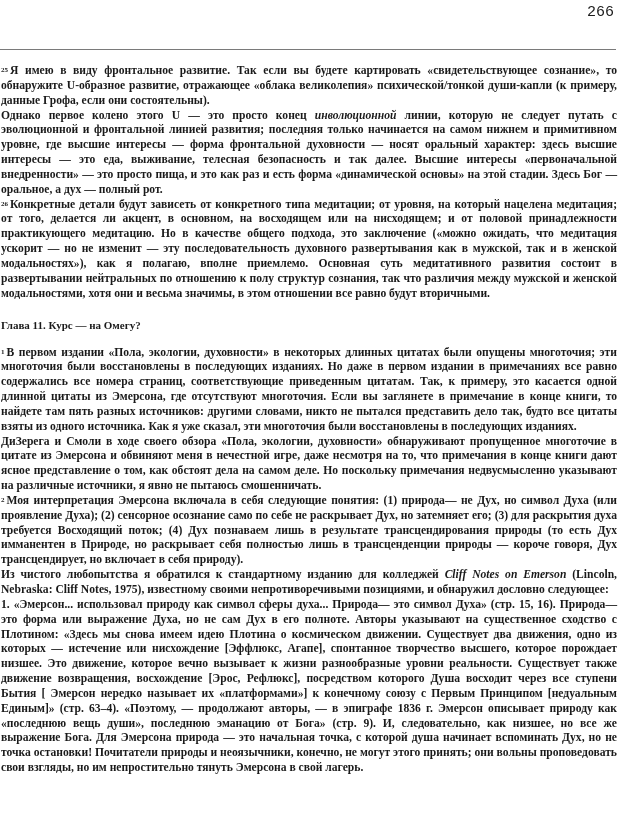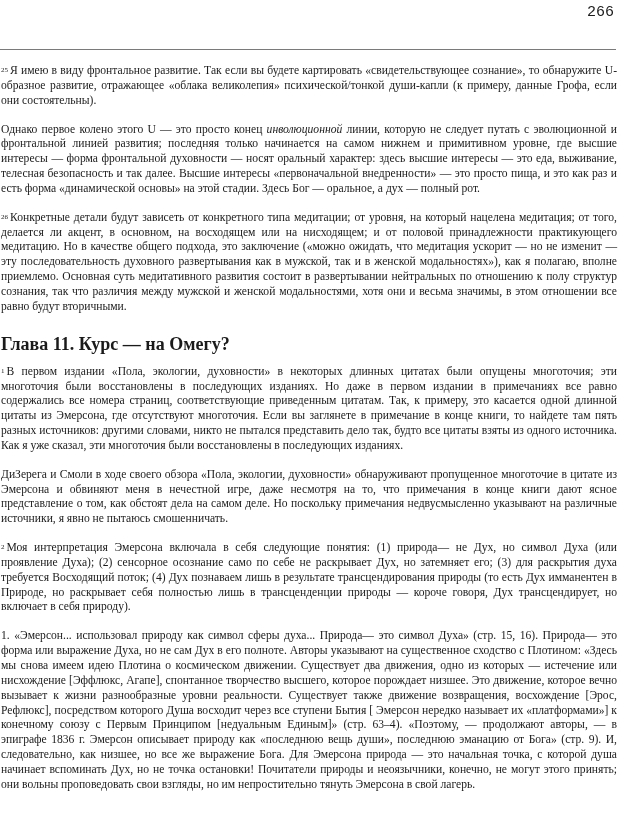--- a/index.html
+++ b/index.html
@@ -13,26 +13,26 @@
       font-size: 15px; line-height: 18px; font-family: Liberation Mono, monospace;
     }
     .rule {
       position: absolute; left: 0; top: 49px; width: 616px; height: 0;
       border-top: 1px solid #7a7a7a;
     }
     .content {
       position: absolute; left: 1px; top: 64px; width: 616px;
       font-size: 11.6px; line-height: 14.85px;
     }
-    .para { margin: 0; text-align: justify; }
+    .para { margin: 0; text-align: justify; font-weight: bold; }
     .para sup { font-size: 7px; vertical-align: top; position: relative; top: -1px; margin-right: 2px; }
-    .gap { margin-top: 14px; }
+    .gap { }
     .heading {
-      font-weight: bold; font-size: 18px; line-height: 18px;
-      margin: 20px 0 12px 0;
+      font-weight: bold; font-size: 11px; line-height: 18px;
+      margin: 14px 0 12px 0;
     }
     em { font-style: italic; }
   </style>
 </head>
 <body>
 
 <div class="page-number">266</div>
 <div class="rule"></div>
 
 <div class="content">
@@ -56,18 +56,21 @@
   </p>
 
   <p class="para gap">
     <span>ДиЗерега и Смоли в ходе своего обзора «Пола, экологии, духовности» обнаруживают пропущенное многоточие в цитате из Эмерсона и обвиняют меня в нечестной игре, даже несмотря на то, что примечания в конце книги дают ясное представление о том, как обстоят дела на самом деле. Но поскольку примечания недвусмысленно указывают на различные источники, я явно не пытаюсь смошенничать.</span>
   </p>
 
   <p class="para gap">
     <sup>2</sup><span>Моя интерпретация Эмерсона включала в себя следующие понятия: (1) природа— не Дух, но символ Духа (или проявление Духа); (2) сенсорное осознание само по себе не раскрывает Дух, но затемняет его; (3) для раскрытия духа требуется Восходящий поток; (4) Дух познаваем лишь в результате трансцендирования природы (то есть Дух имманентен в Природе, но раскрывает себя полностью лишь в трансценденции природы — короче говоря, Дух трансцендирует, но включает в себя природу).</span>
   </p>
 
+  <p class="para gap">
+    <span>Из чистого любопытства я обратился к стандартному изданию для колледжей </span><em>Cliff Notes on Emerson</em><span> (Lincoln, Nebraska: Cliff Notes, 1975), известному своими непротиворечивыми позициями, и обнаружил дословно следующее:</span>
+  </p>
 
   <p class="para gap">
     <span>1. «Эмерсон... использовал природу как символ сферы духа... Природа— это символ Духа» (стр. 15, 16). Природа— это форма или выражение Духа, но не сам Дух в его полноте. Авторы указывают на существенное сходство с Плотином: «Здесь мы снова имеем идею Плотина о космическом движении. Существует два движения, одно из которых — истечение или нисхождение [Эффлюкс, Агапе], спонтанное творчество высшего, которое порождает низшее. Это движение, которое вечно вызывает к жизни разнообразные уровни реальности. Существует также движение возвращения, восхождение [Эрос, Рефлюкс], посредством которого Душа восходит через все ступени Бытия [ Эмерсон нередко называет их «платформами»] к конечному союзу с Первым Принципом [недуальным Единым]» (стр. 63–4). «Поэтому, — продолжают авторы, — в эпиграфе 1836 г. Эмерсон описывает природу как «последнюю вещь души», последнюю эманацию от Бога» (стр. 9). И, следовательно, как низшее, но все же выражение Бога. Для Эмерсона природа — это начальная точка, с которой душа начинает вспоминать Дух, но не точка остановки! Почитатели природы и неоязычники, конечно, не могут этого принять; они вольны проповедовать свои взгляды, но им непростительно тянуть Эмерсона в свой лагерь.</span>
   </p>
 
 </div>
 
 </body></html>

